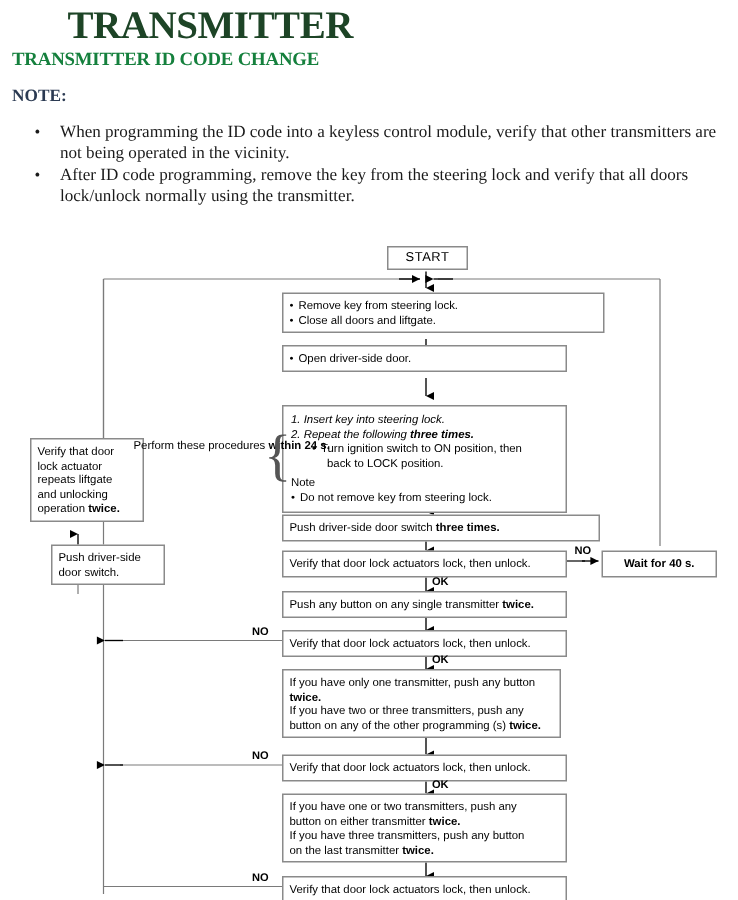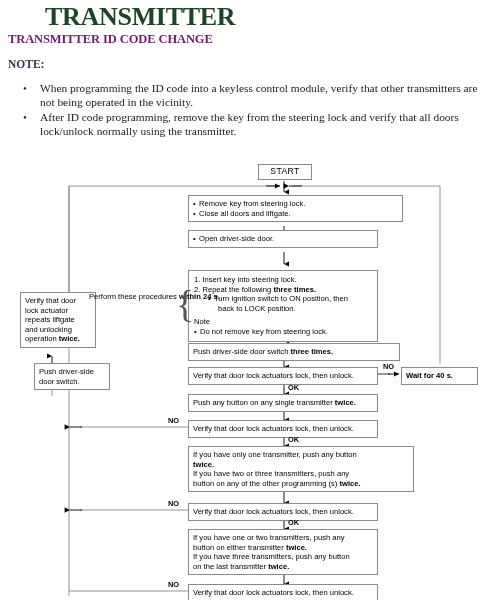--- a/index.html
+++ b/index.html
@@ -29,21 +29,21 @@
     margin-left: 37px;
   }
   #doc-subtitle {
     position: absolute;
     left: 8px;
     top: 32px;
     font-family: "Liberation Serif", serif;
     font-weight: bold;
     font-size: 12.5px;
     letter-spacing: -0.1px;
-    color: #701a75;
+    color: #15803d;
   }
   #note-label {
     position: absolute;
     left: 8px;
     top: 58px;
     font-family: "Liberation Serif", serif;
     font-weight: bold;
     font-size: 11.5px;
     color: #2b3a52;
   }
@@ -118,20 +118,21 @@
     padding-left: 14px;
   }
   .node .sub2 {
     display: block;
     padding-left: 24px;
   }
   .node .num {
     display: block;
     padding-left: 10px;
     text-indent: -10px;
+    font-style: italic;
   }
   .node .gap { display: block; height: 4px; }
 
   .edge-label {
     position: absolute;
     font-family: "Liberation Sans", sans-serif;
     font-size: 7.4px;
     font-weight: bold;
     color: #000000;
     white-space: nowrap;
@@ -282,33 +283,33 @@
   </div>
 
   <div class="node" style="left:188px; top:319px; width:212px;">
     <span class="ln"><span>Push driver-side door switch </span><b>three times.</b></span>
   </div>
 
   <div class="node" style="left:188px; top:343px; width:190px;">
     <span class="ln">Verify that door lock actuators lock, then unlock.</span>
   </div>
 
-  <div class="node" style="left:401px; top:343px; width:77px; text-align:left;">
+  <div class="node" style="left:401px; top:343px; width:77px; text-align:center;">
     <span class="ln"><b>Wait for 40 s.</b></span>
   </div>
 
   <div class="node" style="left:188px; top:370px; width:190px;">
     <span class="ln"><span>Push any button on any single transmitter </span><b>twice.</b></span>
   </div>
 
   <div class="node" style="left:188px; top:396px; width:190px;">
     <span class="ln">Verify that door lock actuators lock, then unlock.</span>
   </div>
 
-  <div class="node" style="left:188px; top:422px; width:226px;">
+  <div class="node" style="left:188px; top:422px; width:186px;">
     <span class="ln">If you have only one transmitter, push any button</span>
     <span class="ln"><b>twice.</b></span>
     <span class="ln">If you have two or three transmitters, push any</span>
     <span class="ln"><span>button on any of the other programming (s) </span><b>twice.</b></span>
   </div>
 
   <div class="node" style="left:188px; top:479px; width:190px;">
     <span class="ln">Verify that door lock actuators lock, then unlock.</span>
   </div>
 

